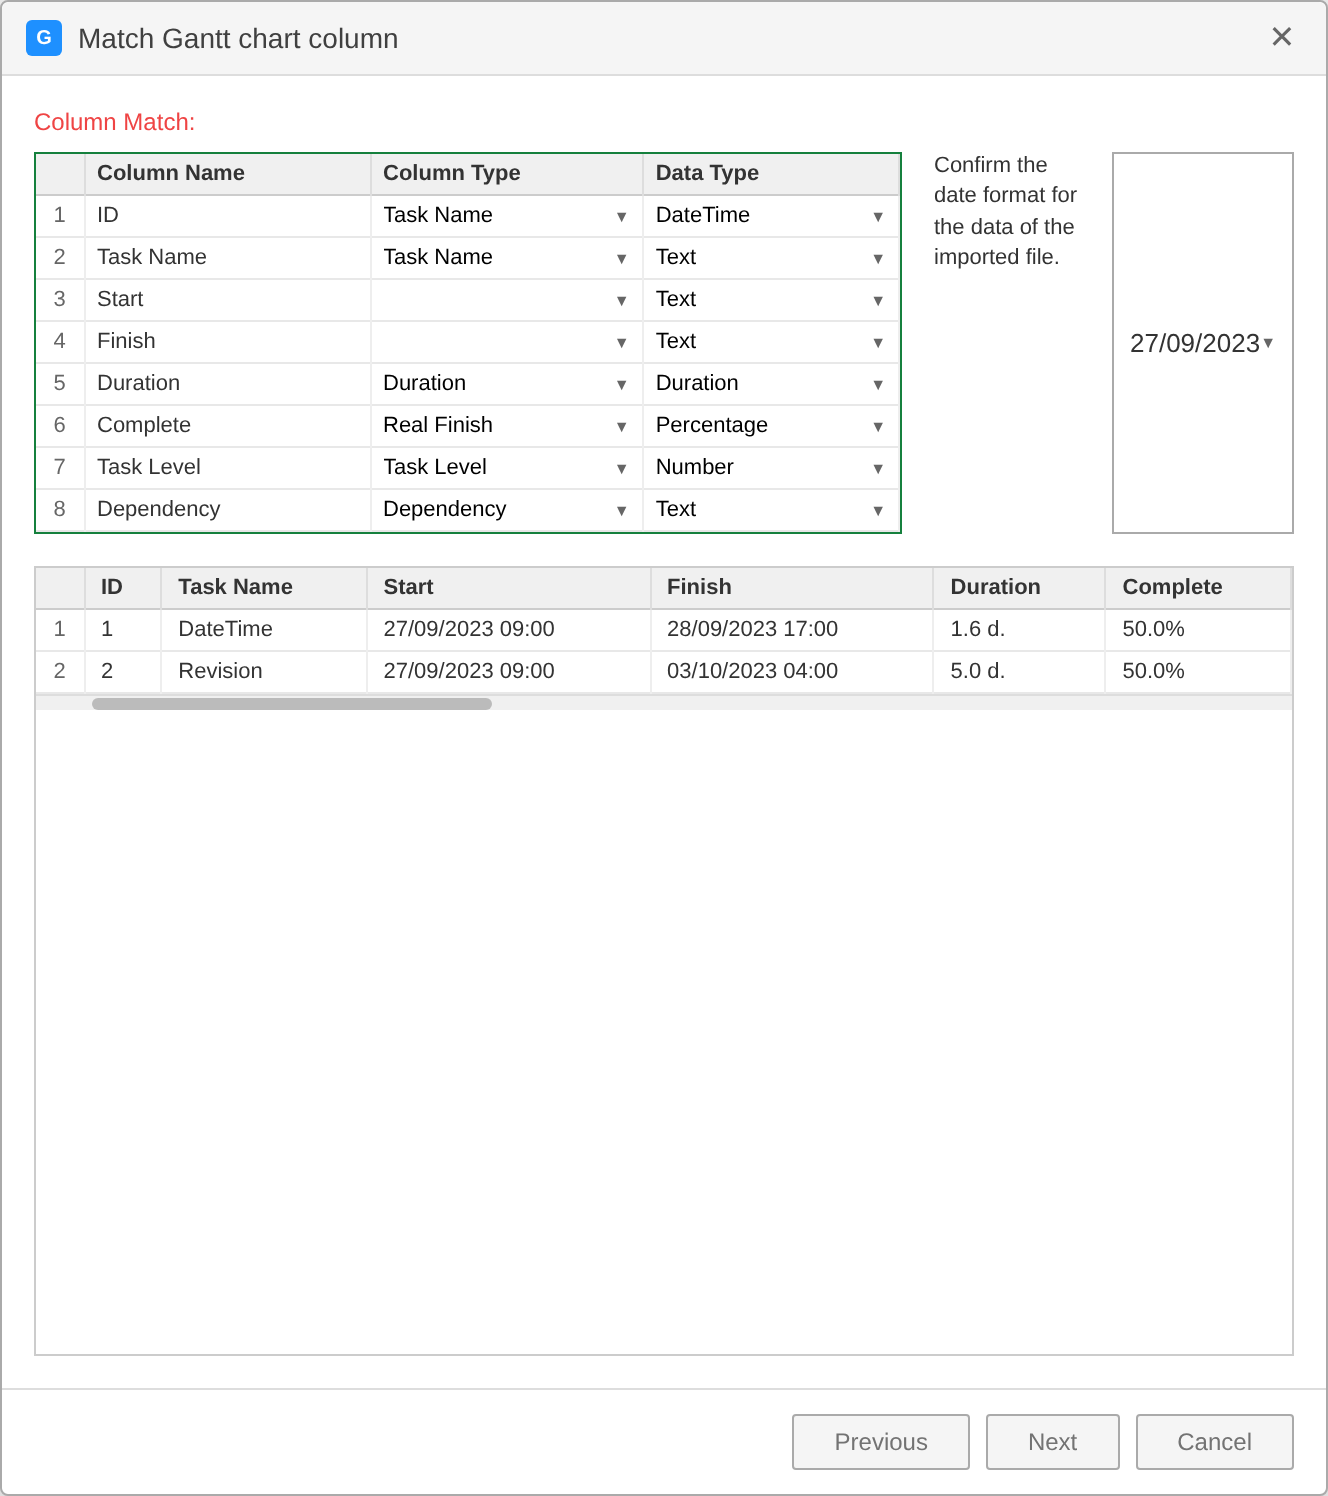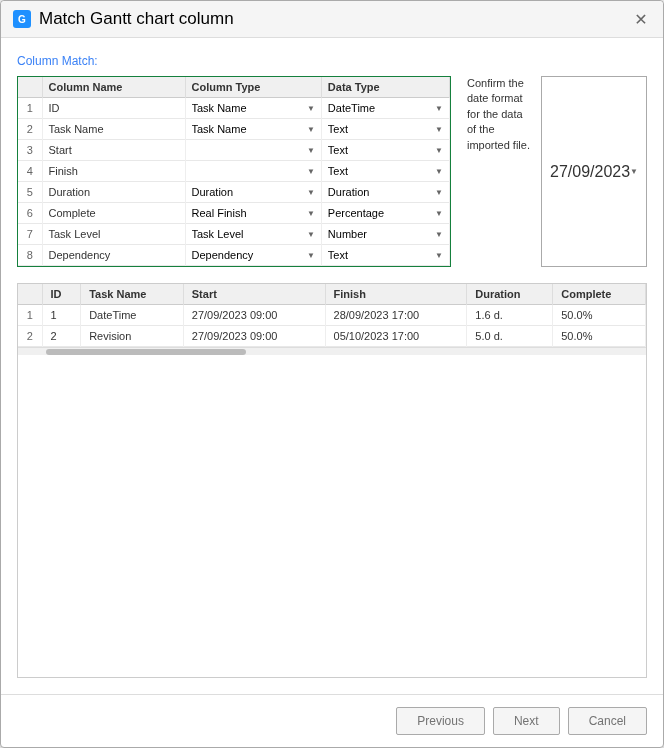--- a/index.html
+++ b/index.html
@@ -43,23 +43,23 @@
       background: #1e90ff;
       border-radius: 3px;
       display: flex;
       align-items: center;
       justify-content: center;
       color: white;
       font-size: 10px;
       font-weight: bold;
     }
     .title-text {
-      font-size: 17px;
+      font-size: 14px;
       font-weight: 400;
-      color: #000000;
+      color: #404040;
     }
     .close-btn {
       width: 20px;
       height: 20px;
       border: none;
       background: transparent;
       cursor: pointer;
       display: flex;
       align-items: center;
       justify-content: center;
@@ -69,21 +69,21 @@
     }
     .content {
       flex: 1;
       padding: 16px;
       overflow: hidden;
       display: flex;
       flex-direction: column;
     }
     .section-label {
       font-size: 12px;
-      color: #3b82f6;
+      color: #ef4444;
       margin-bottom: 8px;
     }
     .main-row {
       display: flex;
       gap: 16px;
       margin-bottom: 16px;
     }
     .table-container {
       flex: 1;
       border: 1px solid #15803d;
@@ -152,21 +152,21 @@
       display: flex;
       align-items: center;
       border: 1px solid #aaa;
       padding: 4px 8px;
       background: white;
       cursor: pointer;
       justify-content: space-between;
       width: 160px;
     }
     .date-dropdown-text {
-      font-size: 16px;
+      font-size: 13px;
       color: #333;
       text-align: center;
     }
     .section-label-task {
       font-size: 12px;
       color: #333;
       margin-bottom: 6px;
     }
     .task-table-container {
       border: 1px solid #ccc;
@@ -445,21 +445,21 @@
       <td>27/09/2023 09:00</td>
       <td>28/09/2023 17:00</td>
       <td>1.6 d.</td>
       <td>50.0%</td>
     </tr>
             <tr>
       <td>2</td>
       <td>2</td>
       <td>Revision</td>
       <td>27/09/2023 09:00</td>
-      <td>05/10/2023 17:00</td>
+      <td>03/10/2023 04:00</td>
       <td>5.0 d.</td>
       <td>50.0%</td>
     </tr>
           </tbody>
       </table>
       <div class="scrollbar-area">
         <div class="scrollbar-thumb"></div>
       </div>
     </div>
   </div>

